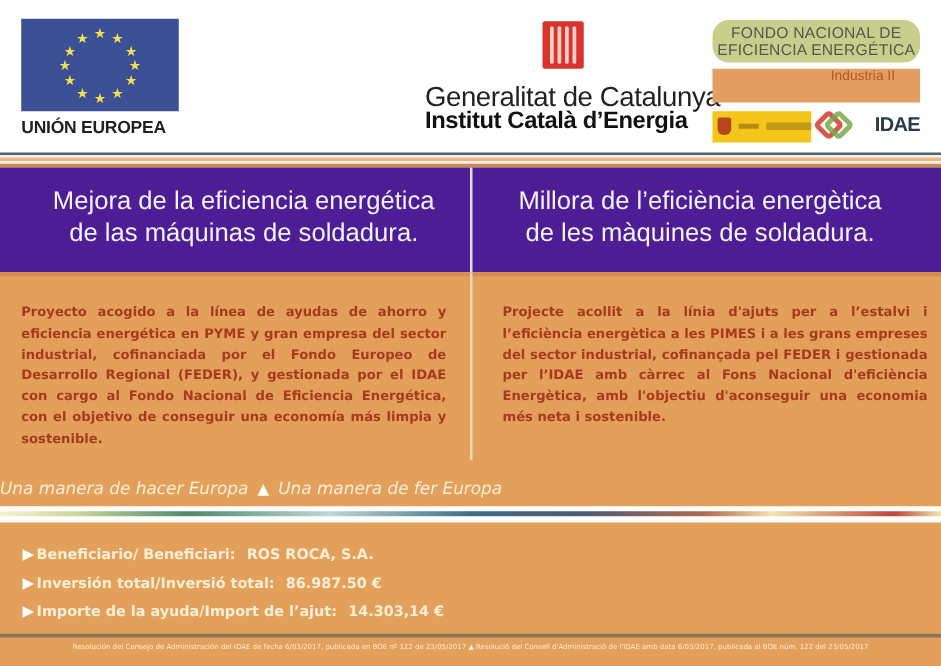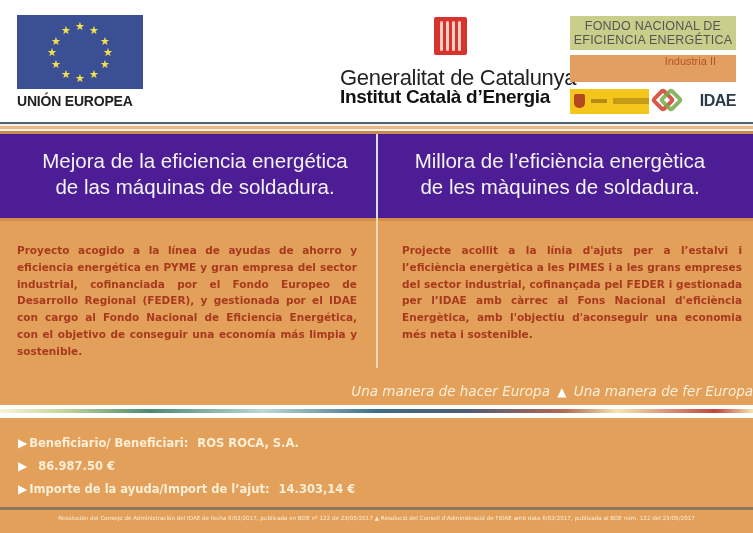--- a/index.html
+++ b/index.html
@@ -13,21 +13,21 @@
   .eu-flag .star { position: absolute; color: #f4e04d; font-size: 11px; line-height: 1; }
   .eu-label { font-family: "Liberation Sans", sans-serif; font-weight: bold; font-size: 14px; color: #222; margin-top: 4px; letter-spacing: -0.2px; }
 
   .gen-logo { position: absolute; left: 340px; top: 17px; width: 222px; text-align: left; }
   .gen-emblem { position: absolute; left: 94px; top: 0; width: 33px; height: 38px; background: #d9332d; border-radius: 2px; display: flex; justify-content: center; align-items: center; gap: 3px; padding: 4px 5px; }
   .gen-emblem span { display: block; width: 3px; height: 30px; background: #f7d0c4; border-radius: 2px; }
   .gen-line1 { position: absolute; left: 0; top: 48px; font-family: "Liberation Sans", sans-serif; font-size: 22px; color: #222; white-space: nowrap; letter-spacing: -0.3px; }
   .gen-line2 { position: absolute; left: 0; top: 69px; font-family: "Liberation Sans", sans-serif; font-size: 19px; font-weight: bold; color: #111; white-space: nowrap; letter-spacing: -0.3px; }
 
   .fondo { position: absolute; left: 570px; top: 16px; width: 166px; }
-  .fondo-box { background: #c9cf8b; padding: 3px 0 3px; text-align: center; font-family: "Liberation Sans", sans-serif; font-size: 12.5px; color: #555; line-height: 14px; letter-spacing: 0.2px; }
+  .fondo-box { background: #c9cf8b; padding: 3px 0 3px; text-align: center; font-family: "Liberation Sans", sans-serif; font-size: 12.5px; color: #555; line-height: 14px; letter-spacing: 0.2px; border-radius: 13px; }
   .fondo-industria { background: #e39e62; margin-top: 5px; height: 27px; text-align: right; padding-right: 20px; font-family: "Liberation Sans", sans-serif; font-size: 11px; color: #b25525; line-height: 13px; }
   .fondo-bottom { margin-top: 6px; height: 26px; display: flex; align-items: center; gap: 4px; }
   .gov-box { width: 91px; height: 25px; background: #f4c61b; display: flex; align-items: center; padding-left: 4px; gap: 6px; }
   .gov-box .shield { width: 11px; height: 14px; background: #b4471e; border-radius: 2px 2px 5px 5px; }
   .gov-box .txt { width: 16px; height: 4px; background: #8a6512; opacity: .6; }
   .gov-box .txt2 { width: 36px; height: 6px; background: #8a6512; opacity: .45; }
   .idae-icon { width: 28px; height: 24px; position: relative; }
   .idae-icon .d1 { position: absolute; left: 1px; top: 2px; width: 18px; height: 18px; border: 4px solid #d9584b; transform: rotate(45deg); border-radius: 4px; }
   .idae-icon .d2 { position: absolute; left: 9px; top: 2px; width: 18px; height: 18px; border: 4px solid #78a94b; transform: rotate(45deg); border-radius: 4px; opacity: .85; }
   .idae-text { font-family: "Liberation Sans", sans-serif; font-weight: bold; font-size: 16px; color: #2b3a4a; letter-spacing: -0.5px; margin-left: 42px; }
@@ -43,21 +43,21 @@
   .title-col.right { left: 385px; }
   .vdivider { position: absolute; left: 376px; width: 2px; background: #d7dde0; }
 
   
   .main { position: absolute; top: 218px; left: 0; width: 753px; height: 315px; background: #e3a05a; }
   .main-stripe { position: absolute; top: 0; left: 0; width: 100%; height: 3px; background: #d88c49; }
   .body-col { position: absolute; top: 24px; width: 340px; color: #a8391e; font-family: "DejaVu Sans", sans-serif; font-weight: bold; font-size: 10.5px; line-height: 16.8px; text-align: justify; }
   .body-col.left { left: 17px; }
   .body-col.right { left: 402px; }
 
-  .motto { position: absolute; top: 165px; left: 0; width: 753px; text-align: right; color: #fbefd8; font-family: "DejaVu Sans", sans-serif; font-style: italic; font-size: 13.5px; }
+  .motto { position: absolute; top: 165px; left: 0; width: 753px; text-align: left; color: #fbefd8; font-family: "DejaVu Sans", sans-serif; font-style: italic; font-size: 13.5px; }
   .motto .tri { font-style: normal; font-size: 12px; color: #fff; margin: 0 3px; }
 
   .stripe-mid { position: absolute; top: 187px; left: 0; width: 753px; height: 13px; background: #fff; }
   .stripe-mid .band { position: absolute; top: 4px; left: 0; width: 100%; height: 4px;
     background: linear-gradient(90deg, #f8f4d6 0%, #c9d79a 8%, #4b8a6e 20%, #bcd8d4 35%, #3d6f86 50%, #4e5b72 62%, #b46a4f 75%, #f4e4b0 82%, #c0453a 95%, #f4e4b0 100%); }
 
   .info { position: absolute; top: 213px; left: 18px; color: #fbefd8; font-family: "DejaVu Sans", sans-serif; font-weight: bold; font-size: 11.5px; }
   .info-row { height: 23px; display: flex; align-items: center; white-space: nowrap; }
   .info-row .arrow { font-size: 12px; color: #fff; margin-right: 2px; }
   .info-row .val { margin-left: 9px; }
@@ -157,20 +157,21 @@
   </div>
 
   <div class="info">
     <div class="info-row">
       <span class="arrow">▶</span>
       <span>Beneficiario/ Beneficiari:</span>
       <span class="val">ROS ROCA, S.A.</span>
     </div>
     <div class="info-row">
       <span class="arrow">▶</span>
+      <span>Inversión total/Inversió total:</span>
       <span class="val">86.987.50 €</span>
     </div>
     <div class="info-row">
       <span class="arrow">▶</span>
       <span>Importe de la ayuda/Import de l’ajut:</span>
       <span class="val">14.303,14 €</span>
     </div>
   </div>
 
   <div class="footer-line"></div>

